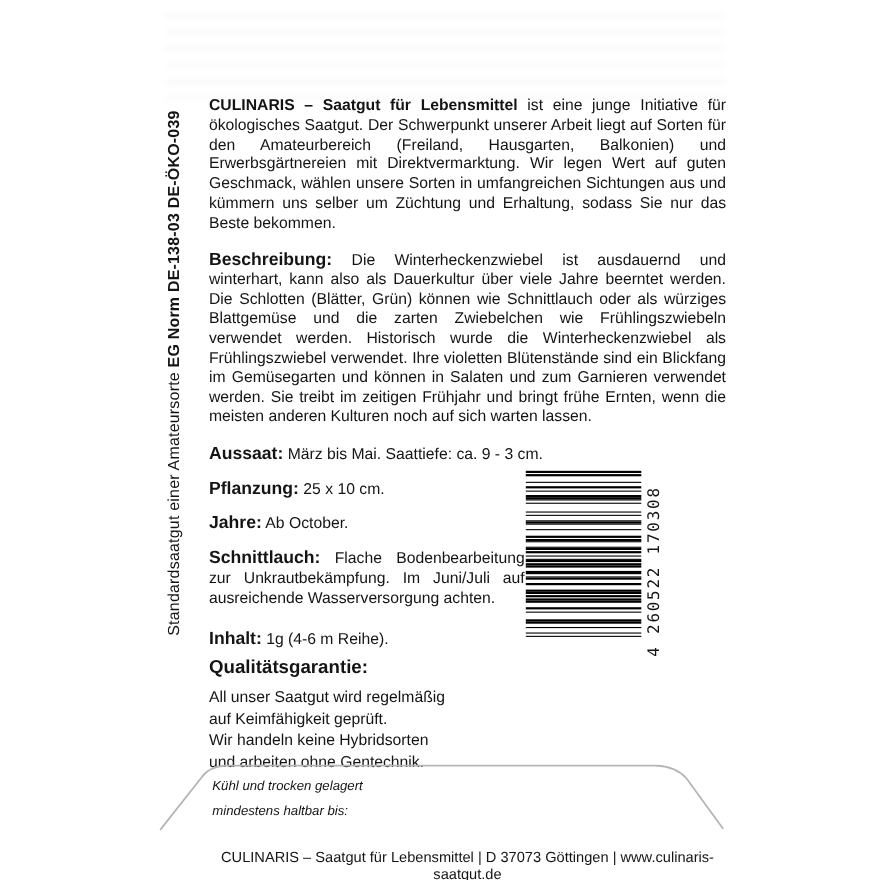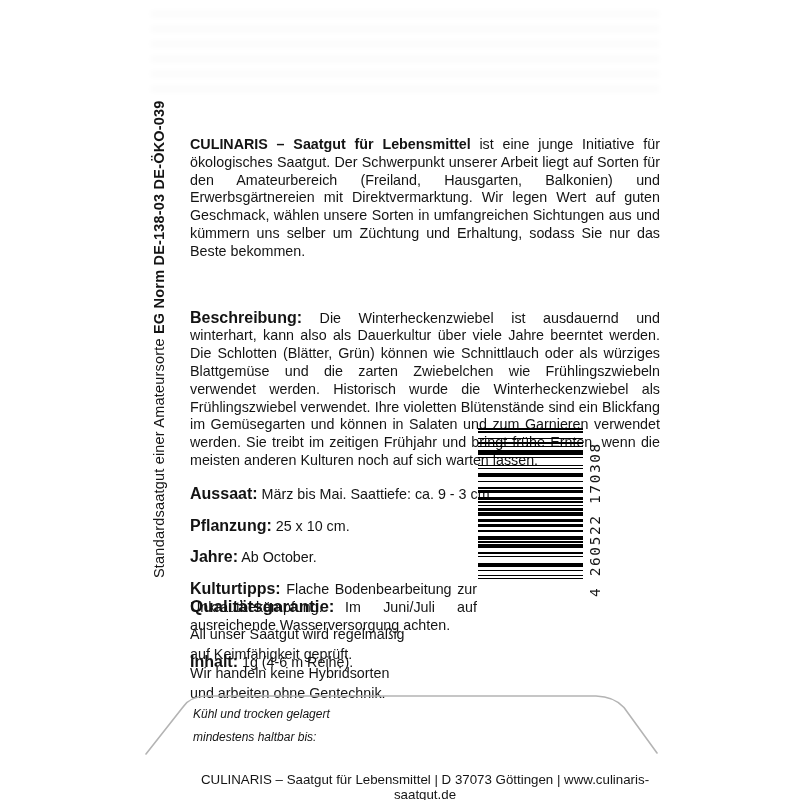--- a/index.html
+++ b/index.html
@@ -19,21 +19,21 @@
     transform:rotate(-90deg); transform-origin:0 0;
     white-space:nowrap; font-size:14.5px; letter-spacing:0.2px;
   }
   .side-label .b { font-weight:bold; }
   
   .content {
     position:absolute; left:190px; top:88px; width:470px;
     font-size:14.3px; line-height:17.8px;
   }
   .content p { margin:0 0 13px 0; }
-  .content p.para { margin-bottom:15px;margin-top:48px; }
+  .content p.para { margin-bottom:15px; }
   .just { text-align:justify; }
   .h { font-weight:bold; font-size:16px;text-align:center; }
   .narrow { width:287px; }
   
   .barcode-bars {
     position:absolute; left:478px; top:428px; width:105px; height:152px;
     display:flex; flex-direction:column;
   }
   .bar { flex:1; }
   .bar.on { background:#000; }
@@ -74,21 +74,21 @@
     <p class="just para"><b>CULINARIS – Saatgut für Lebensmittel</b><span> ist eine junge Initiative für ökologisches Saatgut. Der Schwerpunkt unserer Arbeit liegt auf Sorten für den Amateurbereich (Freiland, Hausgarten, Balkonien) und Erwerbsgärtnereien mit Direktvermarktung. Wir legen Wert auf guten Geschmack, wählen unsere Sorten in umfangreichen Sichtungen aus und kümmern uns selber um Züchtung und Erhaltung, sodass Sie nur das Beste bekommen.</span></p>
 
     <p class="just para"><b class="h">Beschreibung:</b><span> Die Winterheckenzwiebel ist ausdauernd und winterhart, kann also als Dauerkultur über viele Jahre beerntet werden. Die Schlotten (Blätter, Grün) können wie Schnittlauch oder als würziges Blattgemüse und die zarten Zwiebelchen wie Frühlingszwiebeln verwendet werden. Historisch wurde die Winterheckenzwiebel als Frühlingszwiebel verwendet. Ihre violetten Blütenstände sind ein Blickfang im Gemüsegarten und können in Salaten und zum Garnieren verwendet werden. Sie treibt im zeitigen Frühjahr und bringt frühe Ernten, wenn die meisten anderen Kulturen noch auf sich warten lassen.</span></p>
 
     <p><b class="h">Aussaat:</b><span> März bis Mai. Saattiefe: ca. 9 - 3 cm.</span></p>
 
     <p><b class="h">Pflanzung:</b><span> 25 x 10 cm.</span></p>
 
     <p><b class="h">Jahre:</b><span> Ab October.</span></p>
 
-    <p class="just narrow"><b class="h">Kulturtipps:</b><span> Flache Bodenbearbeitung zur Unkrautbekämpfung. Im Juni/Juli auf ausreichende Wasserversorgung achten.</span></p>
+    <p class="just narrow"><b class="h">Schnittlauch:</b><span> Flache Bodenbearbeitung zur Unkrautbekämpfung. Im Juni/Juli auf ausreichende Wasserversorgung achten.</span></p>
 
     <p class="narrow" style="margin-top:18px"><b class="h">Inhalt:</b><span> 1g (4-6 m Reihe).</span></p>
   </div>
 
   <div class="barcode-bars">
       <div class="bar on"></div>
       <div class="bar"></div>
       <div class="bar on"></div>
       <div class="bar"></div>
       <div class="bar"></div>

